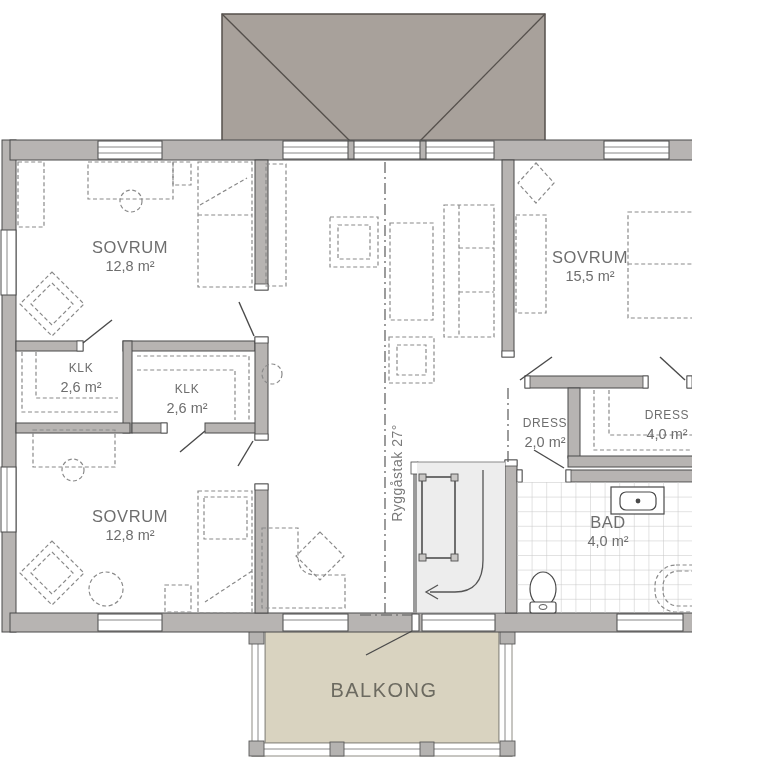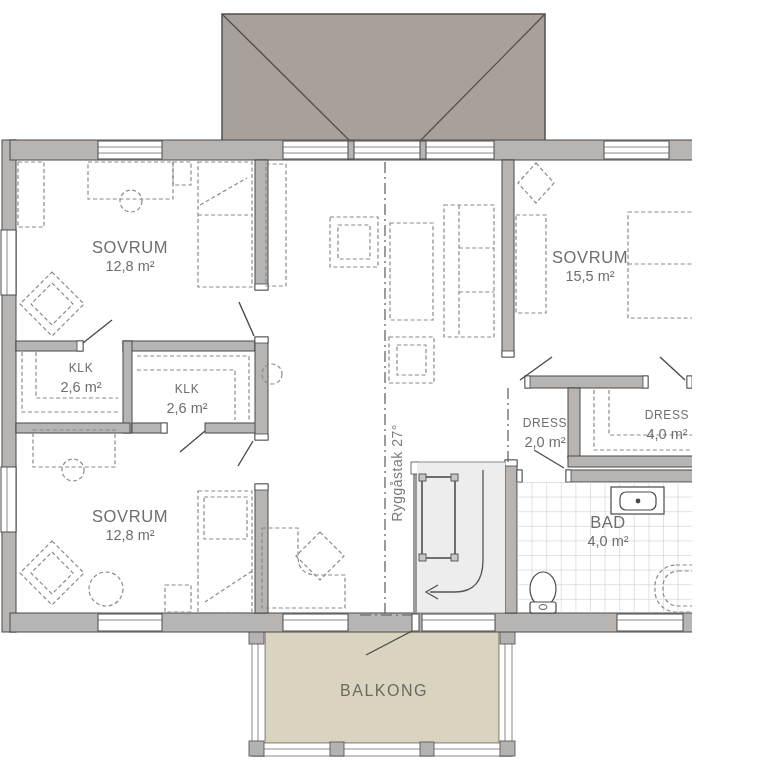--- a/index.html
+++ b/index.html
@@ -17,21 +17,21 @@
   .thin{stroke:#8a8a8a;stroke-width:1;fill:none;}
   .rail{stroke:#4f4f4f;stroke-width:1.6;fill:none;}
   .post{fill:#c9c7c5;stroke:#4f4f4f;stroke-width:0.9;}
   .bpost{fill:#b5b3b1;stroke:#5a5a5a;stroke-width:0.9;}
   .rband{fill:#ffffff;stroke:#8e8c84;stroke-width:1;}
   .label{position:absolute;transform:translate(-50%,-50%);text-align:center;
          color:#6e6e6e;white-space:nowrap;line-height:19px;}
   .label .rname{font-size:16.5px;letter-spacing:0.6px;display:block;}
   .label .rarea{font-size:14.5px;display:block;}
   .label.small .rname{font-size:12px;}
-  #balkong-label .rname{font-size:16px;letter-spacing:1.5px;color:#6c6a60;}
+  #balkong-label .rname{font-size:20px;letter-spacing:1.5px;color:#6c6a60;}
   #ridge-label{position:absolute;transform:translate(-50%,-50%) rotate(-90deg);
                color:#7a7a7a;font-size:14px;letter-spacing:0.5px;white-space:nowrap;}
 </style>
 </head>
 <body>
 
 <div id="stage">
 <svg id="plan-svg" width="768" height="768" viewBox="0 0 768 768">
   <defs>
     <pattern id="tiles" width="14.6" height="14.6" patternUnits="userSpaceOnUse" x="517" y="482">

